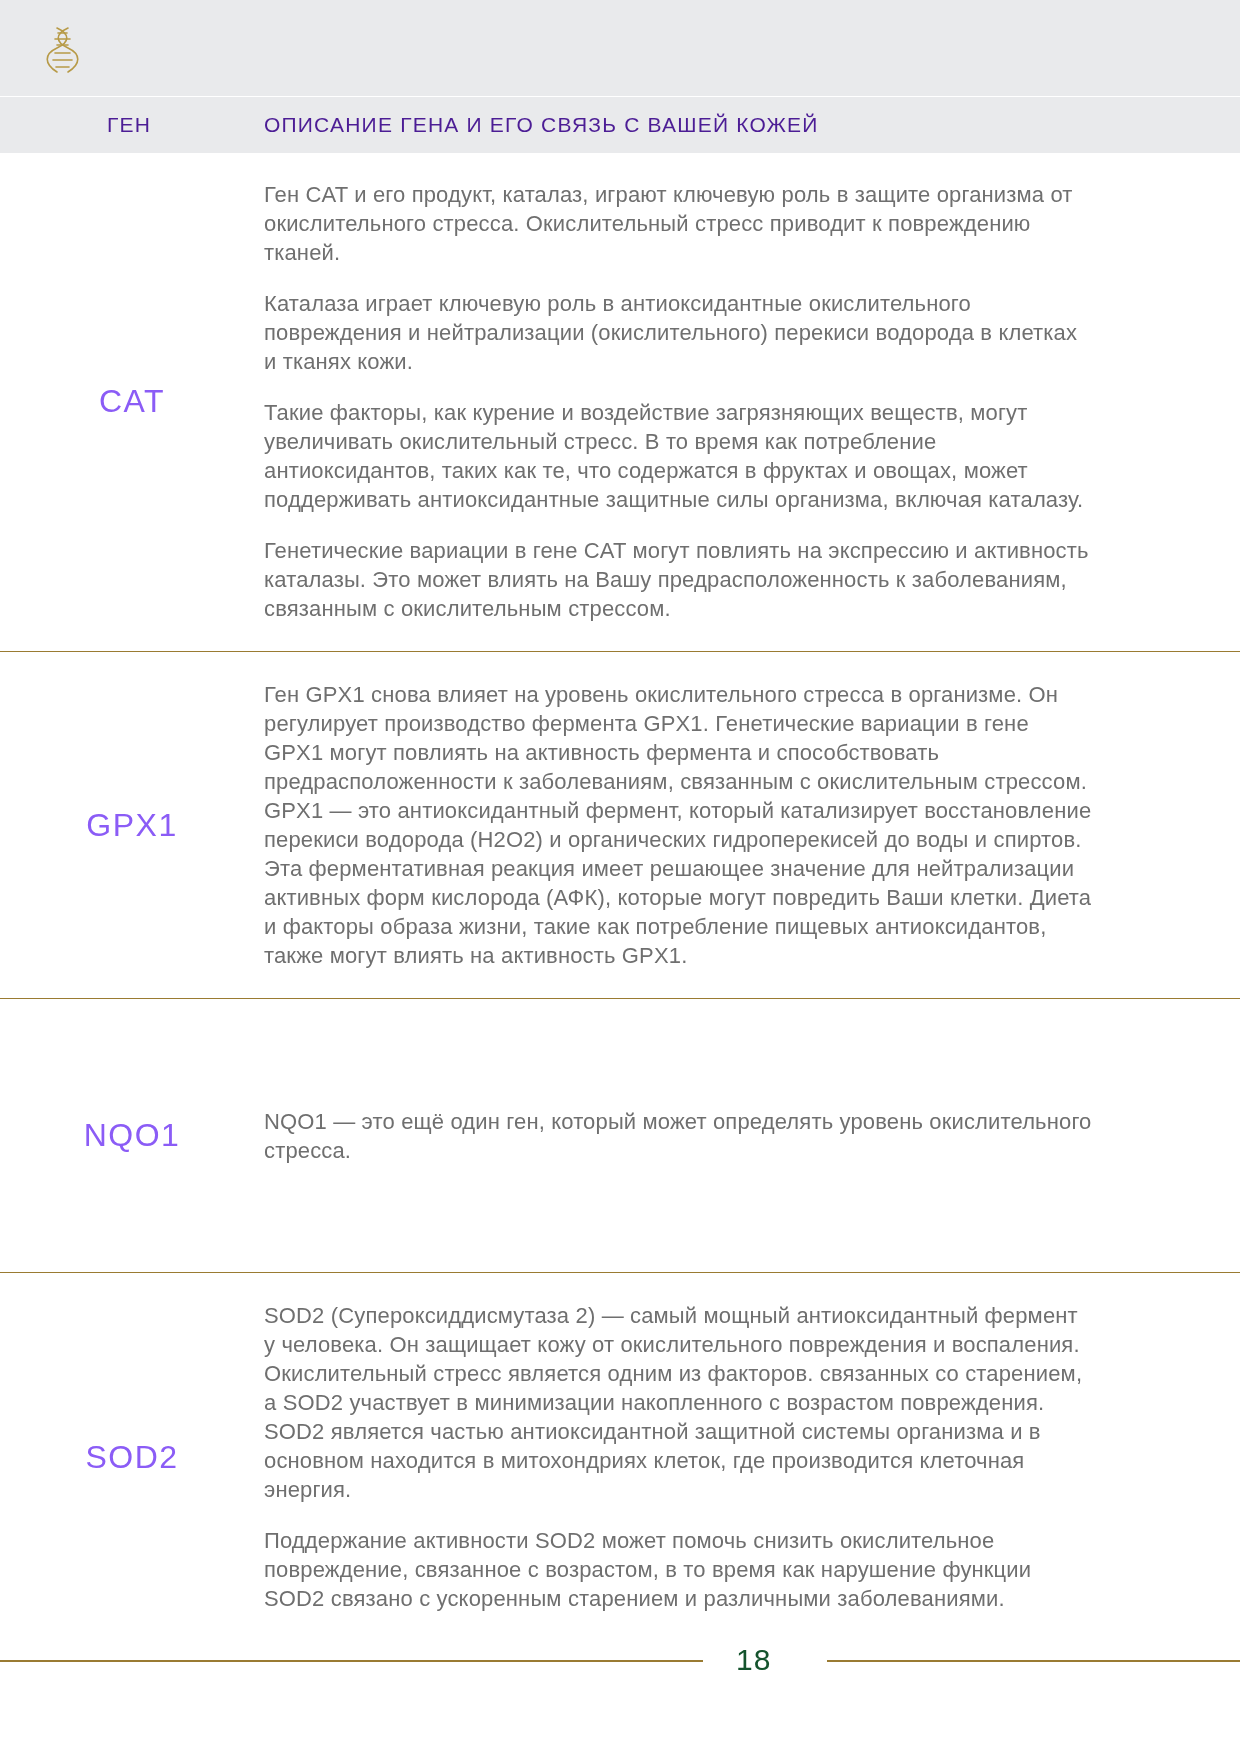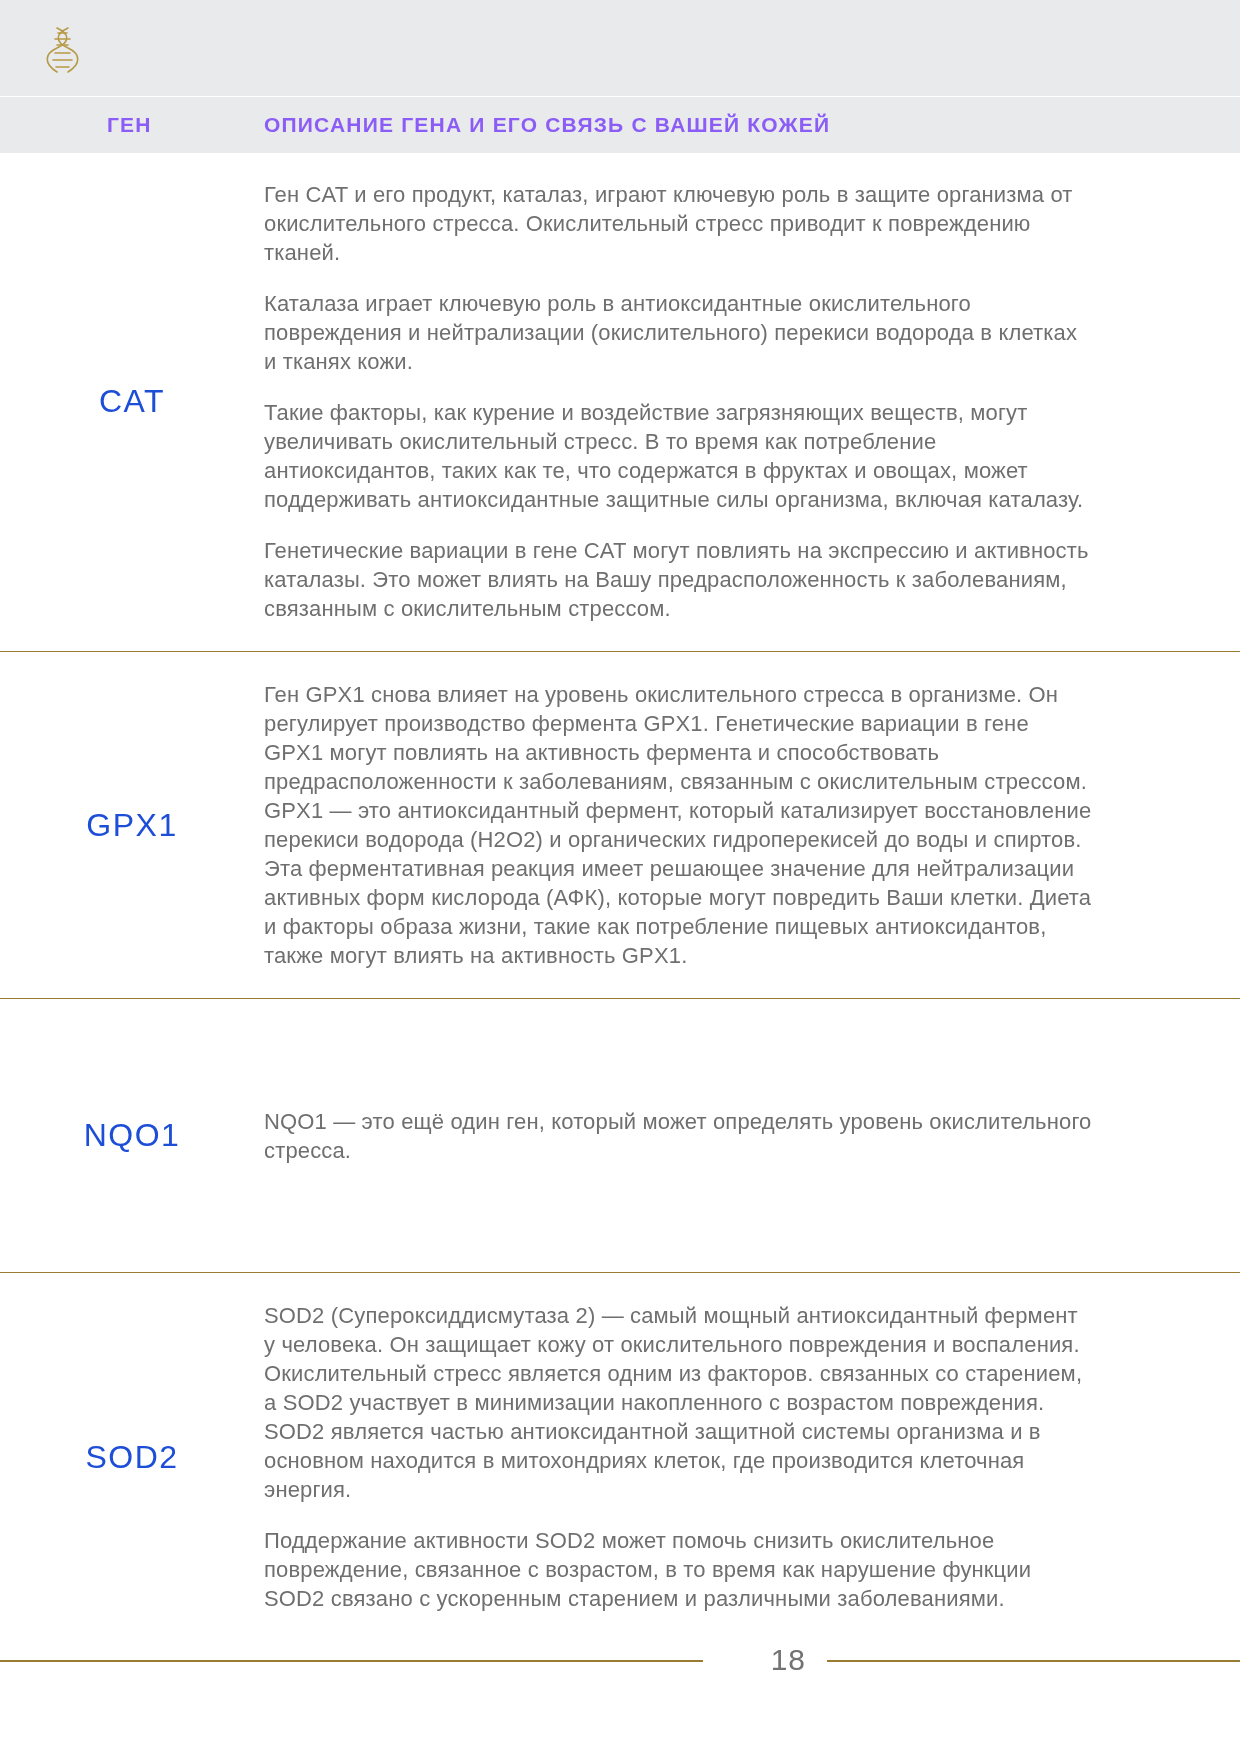--- a/index.html
+++ b/index.html
@@ -51,22 +51,22 @@
     background: #e9eaec;
     border-top: 1px solid #ffffff;
   }
   .th {
     position: absolute;
     top: 0;
     height: 56px;
     line-height: 56px;
     font-size: 21px;
     letter-spacing: 1.2px;
-    color: #8b5cf6;
-    font-weight: 700;
+    color: #4c1d95;
+    font-weight: 400;
     white-space: nowrap;
   }
   .th-gene { left: 107px; }
   .th-desc { left: 264px; }
 
   
   .rows {
     position: absolute;
     top: 152px;
     left: 0;
@@ -80,21 +80,21 @@
   }
   .row + .row {
     border-top: 1.5px solid #9a7b32;
   }
   .gene-cell {
     width: 264px;
     flex: 0 0 264px;
     text-align: center;
     font-size: 32px;
     letter-spacing: 1.5px;
-    color: #1d4ed8;
+    color: #8b5cf6;
     font-weight: 400;
   }
   .desc-cell {
     flex: 1 1 auto;
     padding: 28px 148px 28px 0;
     box-sizing: border-box;
   }
   .desc-cell p {
     margin: 0 0 22px 0;
     font-size: 22px;
@@ -131,23 +131,23 @@
     top: 20px;
     width: 413px;
     height: 2px;
     background: #9a7b32;
   }
   .page-number {
     position: absolute;
     left: 736px;
     top: 0;
     width: 70px;
-    text-align: right;
+    text-align: left;
     font-size: 30px;
-    color: #737373;
+    color: #14532d;
     letter-spacing: 1px;
     line-height: 40px;
   }
 </style>
 </head>
 <body>
 
 <div class="page">
 
   <div class="header-bar">

